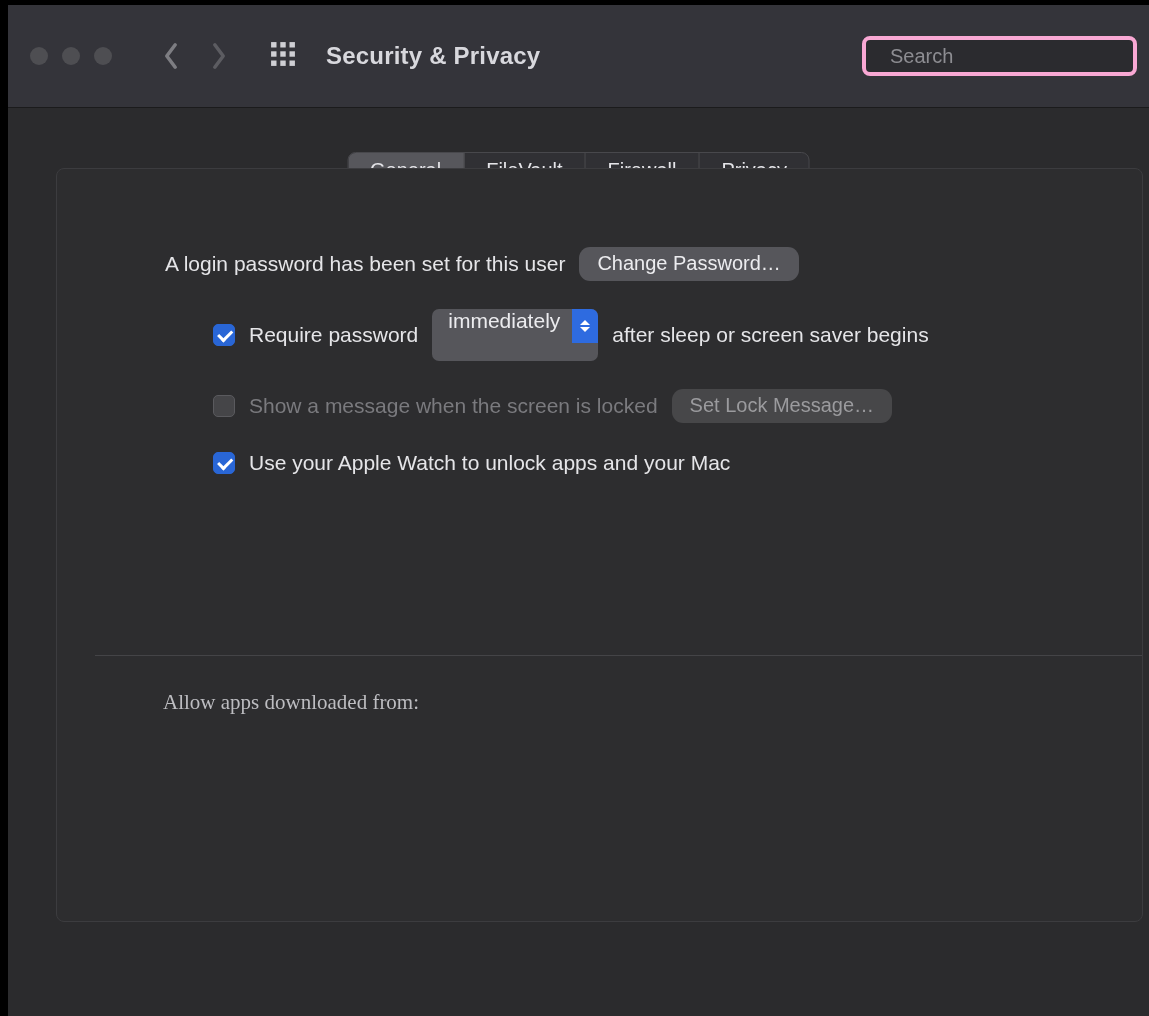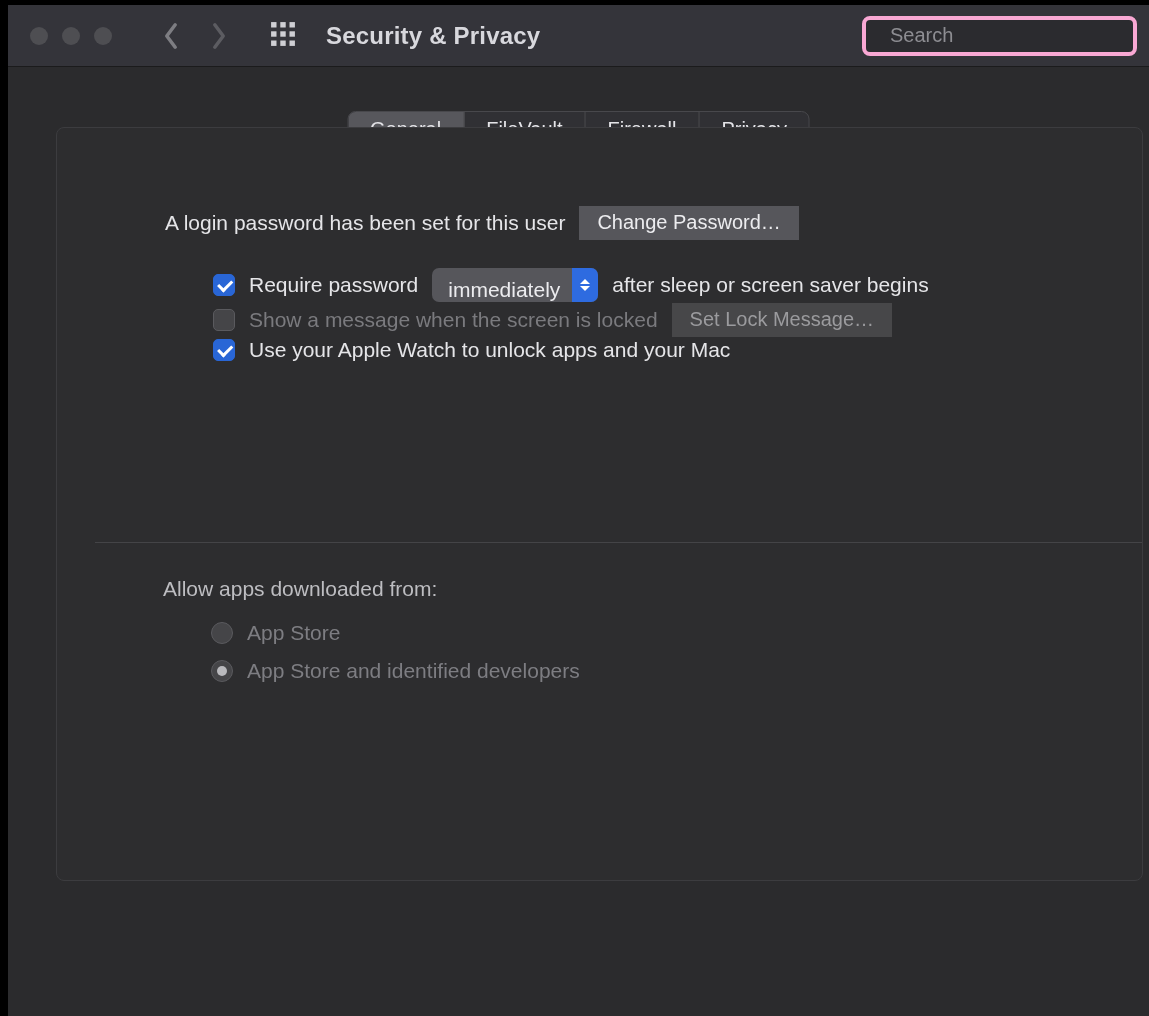--- a/index.html
+++ b/index.html
@@ -16,21 +16,21 @@
     left: 8px; top: 5px;
     width: 1141px; height: 1011px;
     background: #2b2b2d;
     border-radius: 8px 8px 0 0;
     display: flex;
     flex-direction: column;
   }
 
   
   .toolbar {
-    height: 62px;
+    height: 103px;
     display: flex;
     align-items: center;
     padding: 0 12px 0 22px;
     border-bottom: 1px solid #1b1b1c;
     background: #34343a;
   }
   .traffic { display: flex; gap: 14px; }
   .traffic .dot {
     width: 18px; height: 18px; border-radius: 50%;
     background: #4e4e52;
@@ -106,70 +106,70 @@
     background:#57575c;
   }
 
   
   .row { display:flex; align-items:center; gap:14px; font-size:21px; }
   .row .label { color:#e5e5e8; }
   .row.disabled .label { color:#7a7a7e; }
 
   .section1 { padding-left: 60px; padding-top: 20px; }
   .indent { padding-left: 48px; margin-top: 28px; }
-  .indent .row + .row { margin-top: 1px; }
+  .indent .row + .row { margin-top: 28px; }
 
   
   .cb {
     width:22px; height:22px; border-radius:5px;
     background:#454548; border:1px solid #5a5a5e;
     display:inline-flex; align-items:center; justify-content:center;
     flex-shrink:0;
   }
   .cb.checked {
     background:#2966d6; border-color:#2966d6;
   }
   .cb.checked::after{
     content:""; width:6px; height:11px;
     border:solid #fff; border-width:0 3px 3px 0;
     transform: rotate(45deg) translateY(-1px);
   }
 
   
   .btn {
     background:#56565b; color:#ececef;
-    border:none; border-radius:0;
+    border:none; border-radius:11px;
     font-size:20px; padding:5px 18px 6px;
     cursor:pointer;
   }
   .btn.disabled { background:#474749; color:#9b9b9e; cursor:default; }
 
   
   .popup {
     background:#56565b; border-radius:7px;
-    height:34px; display:inline-flex; align-items:flex-end;
+    height:52px; display:inline-flex; align-items:flex-start;
     padding-left:16px; font-size:21px; color:#ececef;
     cursor:pointer; overflow:hidden;
   }
   .popup .arrows {
     margin-left:12px; width:26px; height:34px;
     background:#2e6be0;
     display:flex; flex-direction:column; align-items:center; justify-content:center; gap:2px;
   }
   .popup .arrows span{
     width:0;height:0;border-left:5px solid transparent;border-right:5px solid transparent;
   }
   .popup .arrows .up{ border-bottom:5px solid #fff; }
   .popup .arrows .dn{ border-top:5px solid #fff; }
 
   
   .divider { height:1px; background:#444447; margin: 60px -48px 0 -10px; }
 
   
-  .allow-heading { font-size:21px; color:#bdbdc1; margin-top:34px; margin-left:58px; }
+  .allow-heading { font-size:21px; color:#bdbdc1; margin-top:34px; margin-left:58px;font-family:Liberation Serif, serif; }
   .radios { margin-top:20px; margin-left:106px; display:flex; flex-direction:column; gap:14px; }
   .radio-row { display:flex; align-items:center; gap:14px; }
   .radio {
     width:22px;height:22px;border-radius:50%;
     background:#454548;border:1px solid #5a5a5e;
     display:inline-flex;align-items:center;justify-content:center;flex-shrink:0;
   }
   .radio.sel::after{ content:""; width:10px;height:10px;border-radius:50%;background:#b9b9bd; }
   .radio-row span { font-size:21px; color:#7d7d82; }
 
@@ -276,27 +276,17 @@
             <span class="cb checked"></span>
             <span class="label">Use your Apple Watch to unlock apps and your Mac</span>
           </div>
         </div>
       </div>
 
       <div style="height:120px"></div>
       <div class="divider"></div>
 
       <div class="allow-heading">Allow apps downloaded from:</div>
-      <div class="radios">
-        <div class="radio-row">
-          <span class="radio"></span>
-          <span>App Store</span>
-        </div>
-        <div class="radio-row">
-          <span class="radio sel"></span>
-          <span>App Store and identified developers</span>
-        </div>
-      </div>
     </div>
 
 
   </div>
 </div>
 
 </body></html>

